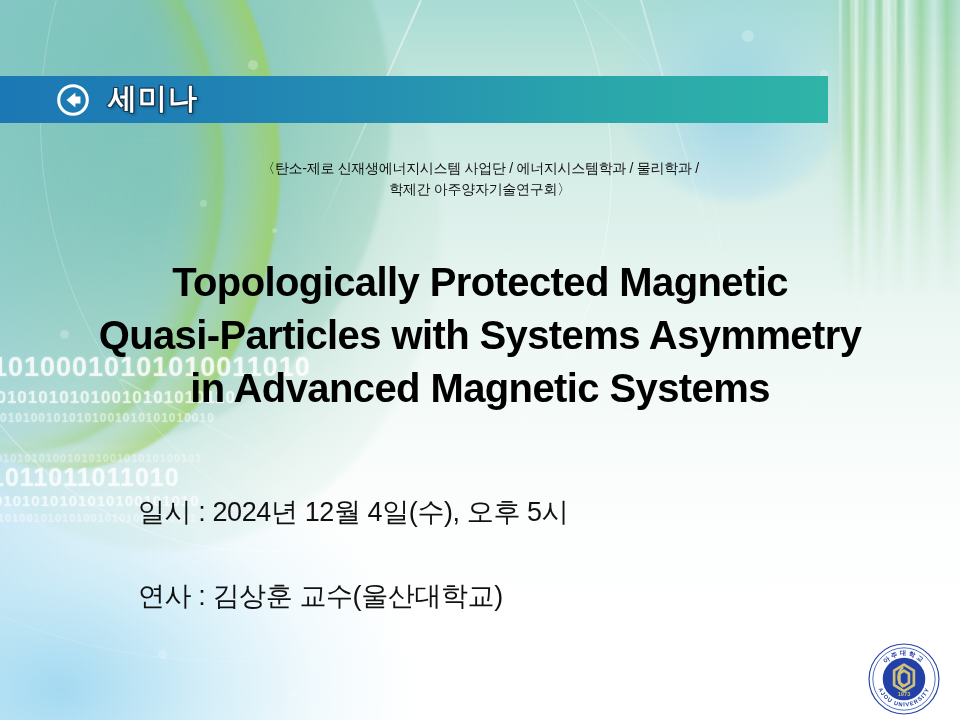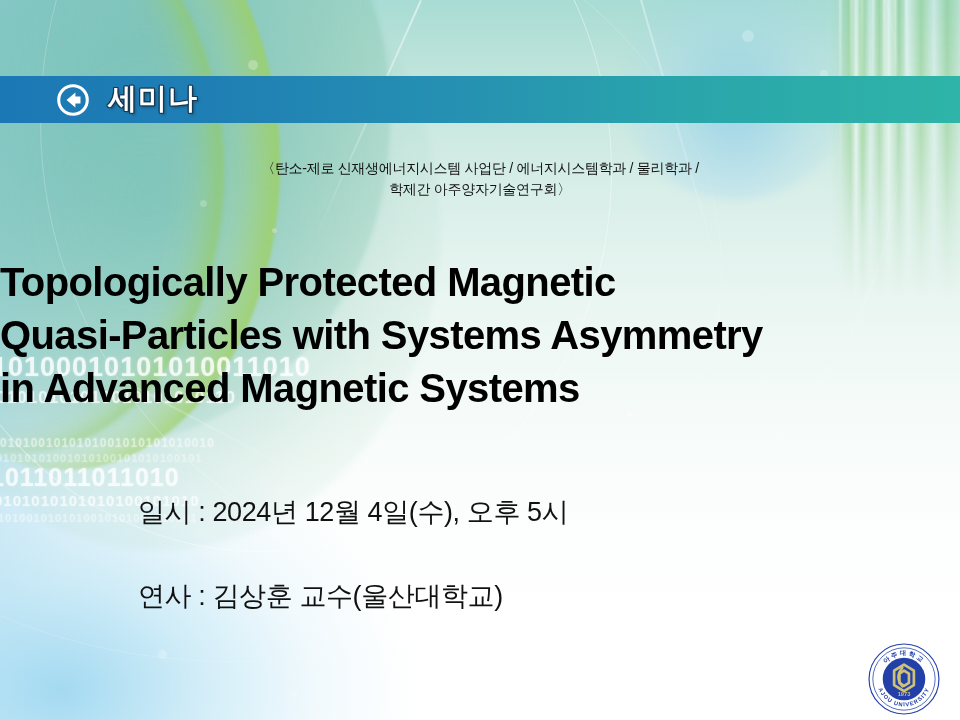--- a/index.html
+++ b/index.html
@@ -220,32 +220,32 @@
     left: -8px;
     color: rgba(255,255,255,0.80);
     font-family: "Liberation Sans", "DejaVu Sans", sans-serif;
     font-weight: 700;
     letter-spacing: 1px;
     white-space: nowrap;
     text-shadow: 0 0 2px rgba(255,255,255,0.5);
   }
   .binary.b1 { top: 352px; font-size: 27px; opacity: .95; }
   .binary.b2 { top: 388px; font-size: 17px; opacity: .85; left: -14px;}
-  .binary.b3 { top: 436px; font-size: 12px; opacity: .60; left: 0px;}
+  .binary.b3 { top: 411px; font-size: 12px; opacity: .60; left: 0px;}
   .binary.b4 { top: 452px; font-size: 11px; opacity: .45; left: -4px;}
   .binary.b5 { top: 463px; font-size: 25px; opacity: .92; left: -10px;}
   .binary.b6 { top: 492px; font-size: 15px; opacity: .80; left: -6px;}
   .binary.b7 { top: 512px; font-size: 11px; opacity: .50; left: -2px;}
 
   
   #banner {
     position: absolute;
     left: 0;
     top: 76px;
-    width: 960px;
+    width: 828px;
     height: 47px;
     background: linear-gradient(to right, #1c78b4 0%, #1f7fb4 22%, #2691b2 48%, #2aa6ab 72%, #2fb4a8 100%);
     display: flex;
     align-items: center;
     box-sizing: border-box;
     padding-left: 56px;
   }
   #banner-arrow {
     width: 34px;
     height: 34px;
@@ -280,20 +280,21 @@
     line-height: 1.52;
     letter-spacing: -0.3px;
   }
   #subtitle .sub-line { display: block; }
 
   #title {
     position: absolute;
     left: 0;
     top: 256px;
     width: 960px;
+    text-align: center;
     color: #000000;
     font-weight: 700;
     font-size: 40px;
     line-height: 1.32;
     letter-spacing: -0.6px;
     font-stretch: condensed;
   }
   #title .title-line { display: block; }
 
   #details {

